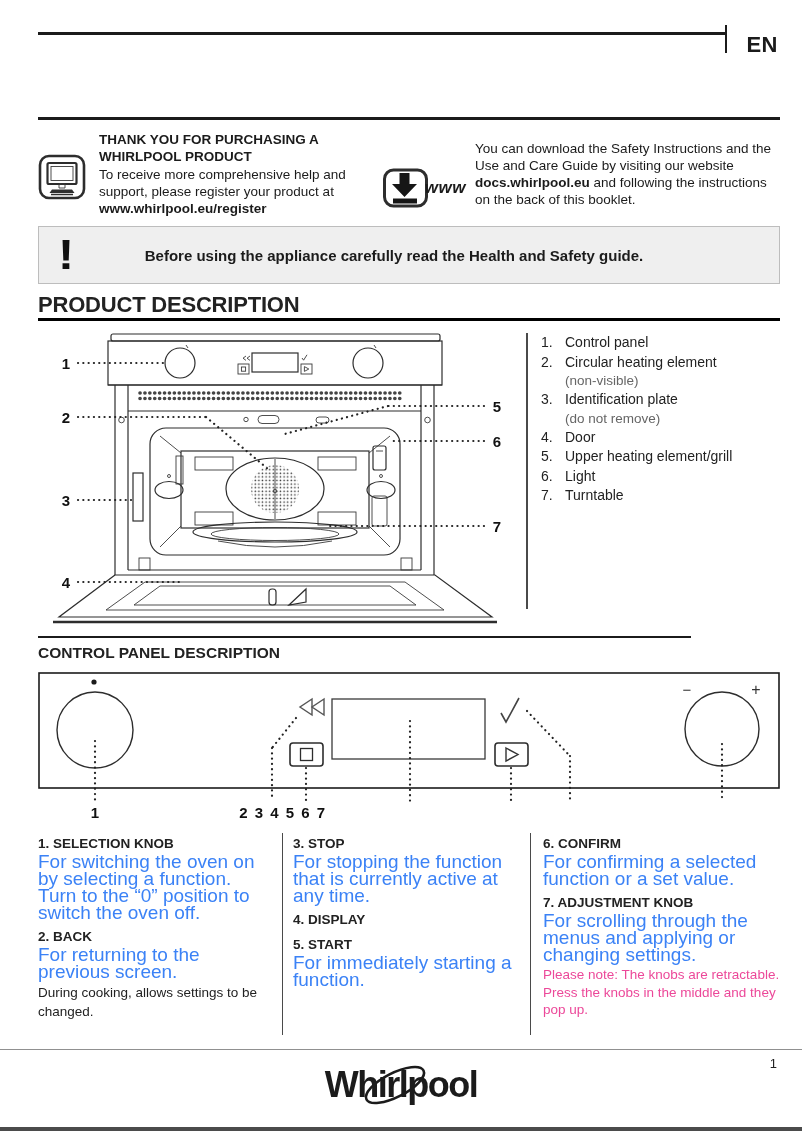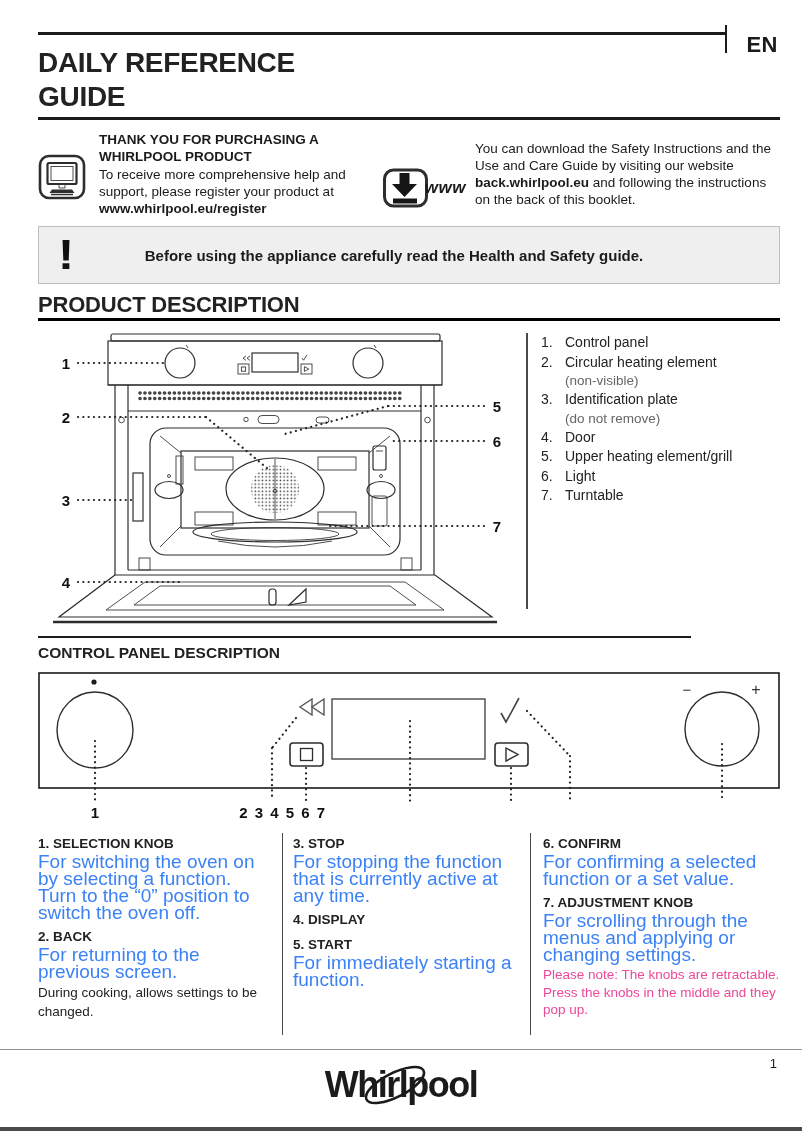--- a/index.html
+++ b/index.html
@@ -80,24 +80,20 @@
 </style>
 </head>
 <body>
 
 <div class="page">
 
   <div class="header-rule">
     <div class="header-line"></div>
     <div class="header-tick"></div>
     <div class="lang">EN</div>
-  </div>
-  <div class="doc-title">
-    <div>DAILY REFERENCE</div>
-    <div>GUIDE</div>
   </div>
   <div class="title-rule"></div>
 
   <div class="intro">
     <div class="intro-left">
       <span class="reg-icon">
         <svg width="48" height="52" viewBox="0 0 48 52">
           <rect x="2" y="2" width="44" height="42" rx="9" class="ln" style="stroke-width:2.6"></rect>
           <rect x="9.5" y="9" width="29" height="21" rx="1.5" class="ln" style="stroke-width:2.2"></rect>
           <rect x="13" y="12.5" width="22" height="14" class="lnthin"></rect>
@@ -113,21 +109,21 @@
     </div>
     <div class="intro-right">
       <span class="dl-iconwrap">
         <svg width="50" height="44" viewBox="0 0 50 44">
           <rect x="2.5" y="4" width="42" height="36" rx="9" class="ln" style="stroke-width:3"></rect>
           <path d="M17.5,7 h10 v11 h7.5 l-12.5,13 -12.5,-13 h7.5 z" fill="#161616"></path>
           <rect x="11" y="32.5" width="24" height="5" fill="#161616"></rect>
         </svg>
         <span class="www">www</span>
       </span>
-      <div class="dl-text"><span>You can download the Safety Instructions and the Use and Care Guide by visiting our website </span><b class="inline">back.whirlpool.eu</b><span> and following the instructions on the back of this booklet.</span></div>
+      <div class="dl-text"><span>You can download the Safety Instructions and the Use and Care Guide by visiting our website </span><b class="inline">docs.whirlpool.eu</b><span> and following the instructions on the back of this booklet.</span></div>
     </div>
   </div>
 
   <div class="warning">
     <div class="warn-mark">!</div>
     <div class="warn-text">Before using the appliance carefully read the Health and Safety guide.</div>
   </div>
 
   <div class="product">
     <div class="h-product">PRODUCT DESCRIPTION</div>

